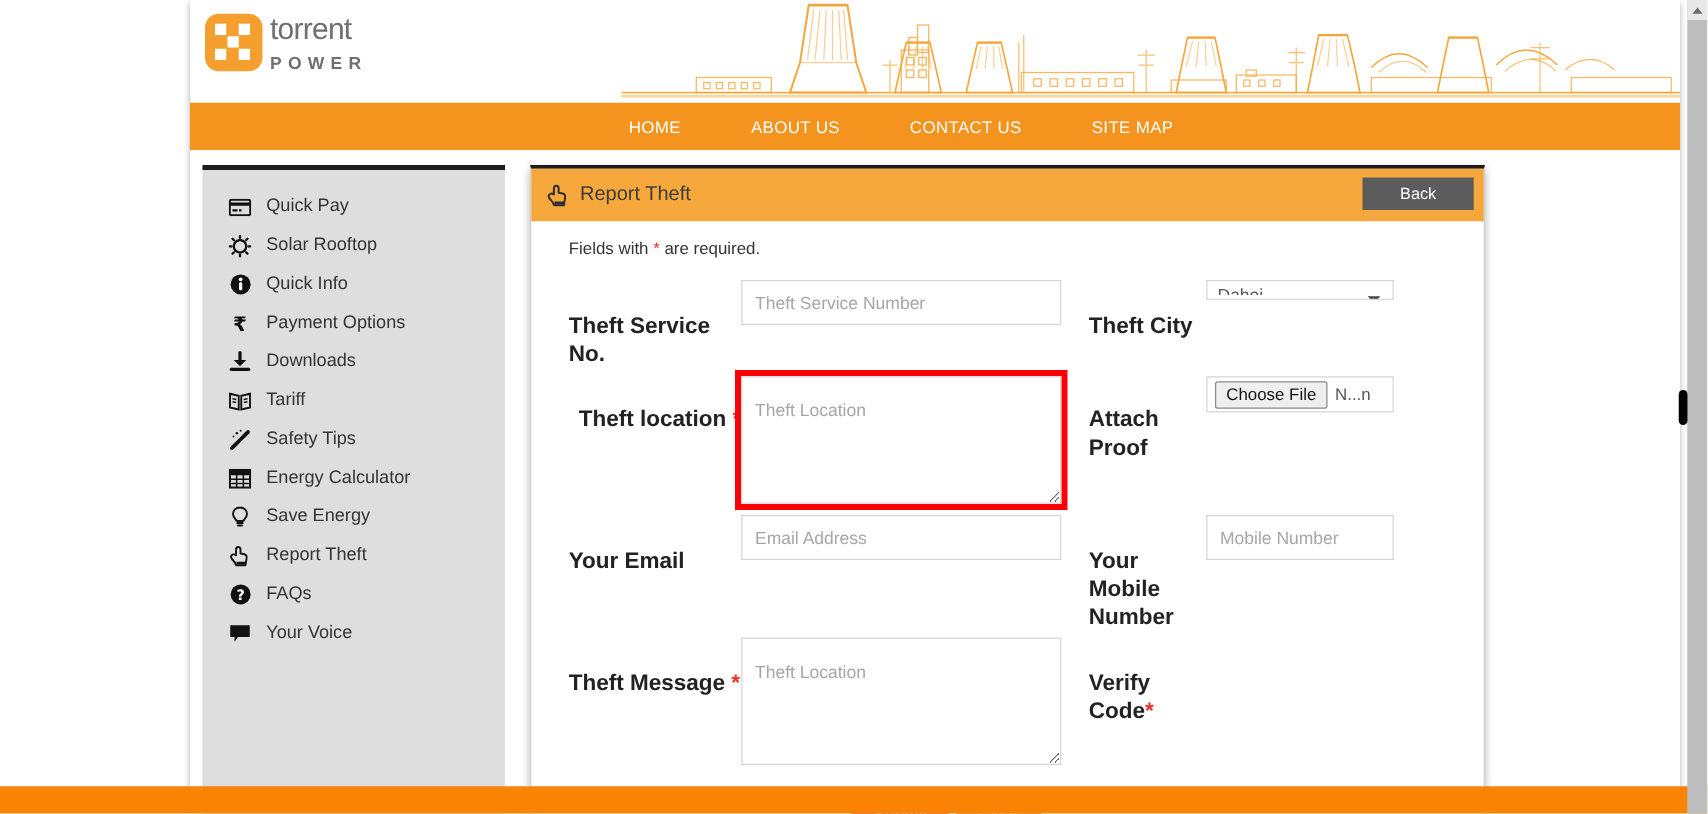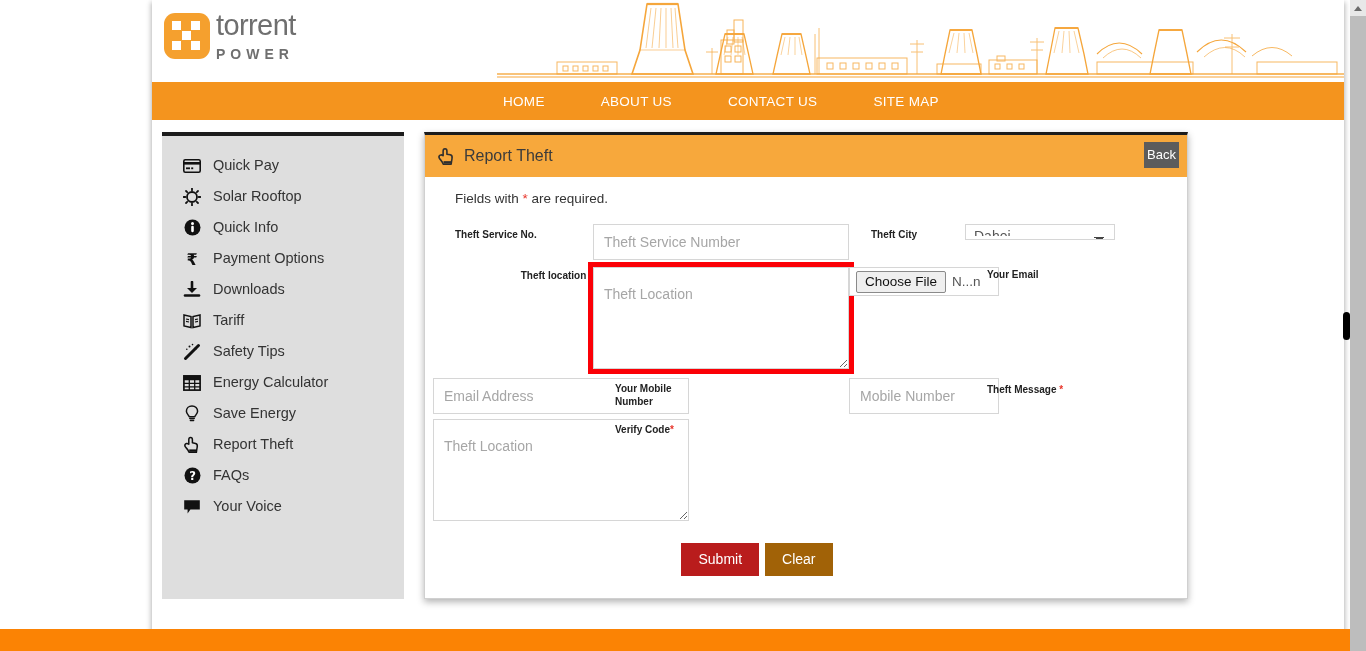--- a/index.html
+++ b/index.html
@@ -50,21 +50,21 @@
   .logo-mark {
     width: 46px; height: 46px;
     background: #f5a02e;
     border-radius: 11px;
     position: relative;
     flex: none;
   }
   .logo-mark .sq { position: absolute; background: #ffffff; width: 9px; height: 9px; }
   .logo-text { display: flex; flex-direction: column; line-height: 1; }
   .logo-torrent {
-    font-size: 29px;
+    font-size: 24px;
     color: #6f6f6f;
     letter-spacing: -0.6px;
     font-weight: 400;
     position: relative;
     padding-bottom: 2px;
   }
   .logo-power {
     font-size: 14px;
     color: #6f6f6f;
     font-weight: bold;
@@ -161,47 +161,48 @@
     font-size: 16px;
     color: #3b3b3b;
   }
   .back-btn {
     position: absolute;
     right: 8px;
     top: 7px;
     background: #5c5c5c;
     color: #ffffff;
     font-size: 13px;
-    padding: 5px 3px 6px;
+    padding: 5px 30px 6px;
     border: none;
     cursor: pointer;
     font-family: inherit;
   }
 
   .panel-body { padding: 14px 20px 22px 8px; }
   .required-note {
     font-size: 13.5px;
     color: #333333;
     margin: 0 0 16px 0;
     padding-left: 0;
   }
   .required-note .star { color: #e8342a; }
 
   .form-grid {
     display: grid;
     grid-template-columns: 160px 256px 116px 1fr;
     column-gap: 0;
   }
   .fld-label {
-    font-size: 10px;
+    font-size: 18px;
     font-weight: bold;
     color: #222222;
     padding-top: 7px;
     padding-left: 22px;
     line-height: 1.25;
+    margin-top: 20px;
   }
   .fld-label .star { color: #e8342a; font-weight: bold; }
   .fld-ctl { padding-top: 2px; }
 
   input.txt, textarea.txt {
     width: 256px;
     border: 1px solid #d6d6d6;
     background: #ffffff;
     font-family: inherit;
     font-size: 14px;
@@ -673,20 +674,21 @@
               </div>
 
               <div class="fld-label" style="padding-top:10px;text-align:right;">
                 <span>Theft location </span><span class="star">*</span>
               </div>
               <div class="fld-ctl" style="padding-top:5px;">
                 <div class="hl-box">
                   <textarea class="txt" placeholder="Theft Location" style=""></textarea>
                 </div>
               </div>
+              <div class="fld-label" style="padding-top:10px;">Attach Proof</div>
               <div class="fld-ctl" style="padding-top:7px;">
                 <div class="file-ctl">
                   <button class="choose-file">Choose File</button>
                   <span class="file-name">N...n</span>
                 </div>
               </div>
 
               <div class="fld-label" style="padding-top:9px;">Your Email</div>
               <div class="fld-ctl" style="padding-top:4px;">
                 <input class="txt" type="text" placeholder="Email Address" style="">

